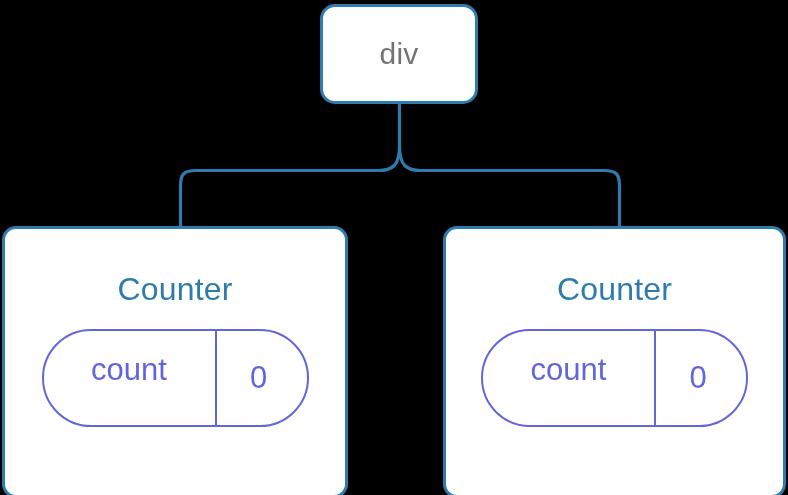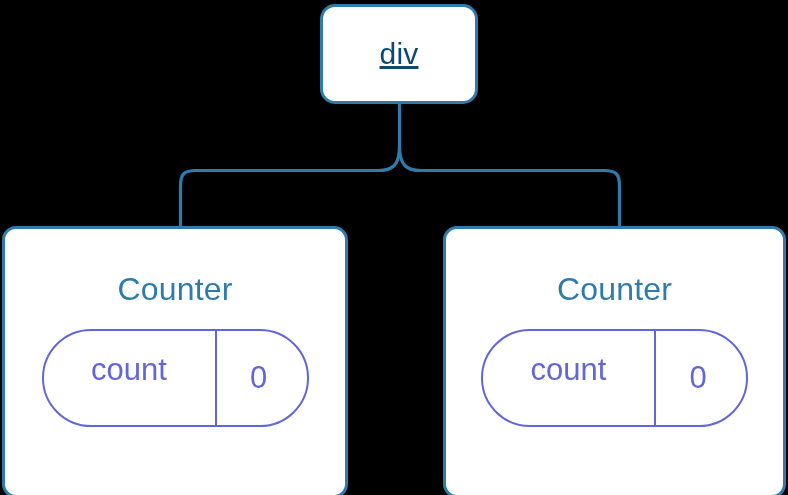--- a/index.html
+++ b/index.html
@@ -46,25 +46,24 @@
   #node-div {
     left: 320px;
     top: 4px;
     width: 158px;
     height: 100px;
     border-width: 3px;
     border-radius: 15px;
     justify-content: center;
   }
   .node-title-root {
-    color: #0c4a6e;
+    color: #737373;
     font-size: 30px;
     line-height: 1;
     letter-spacing: 0.2px;
-    text-decoration: underline;
   }
 
   
   .node-counter {
     top: 226px;
     height: 272px;
     border-width: 3px;
     border-radius: 14px;
     padding-top: 44px;
   }

